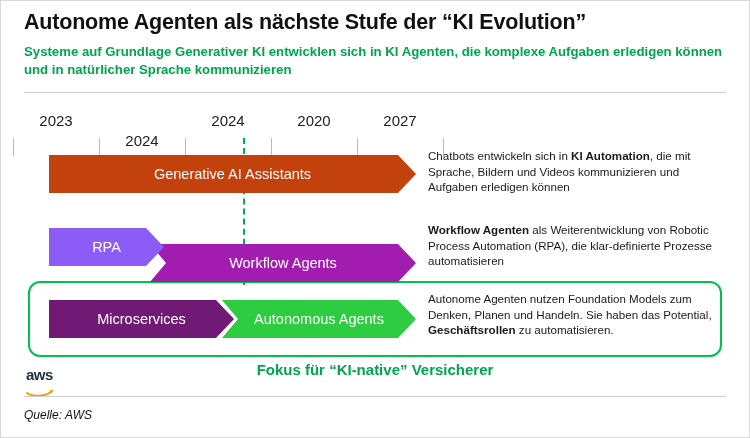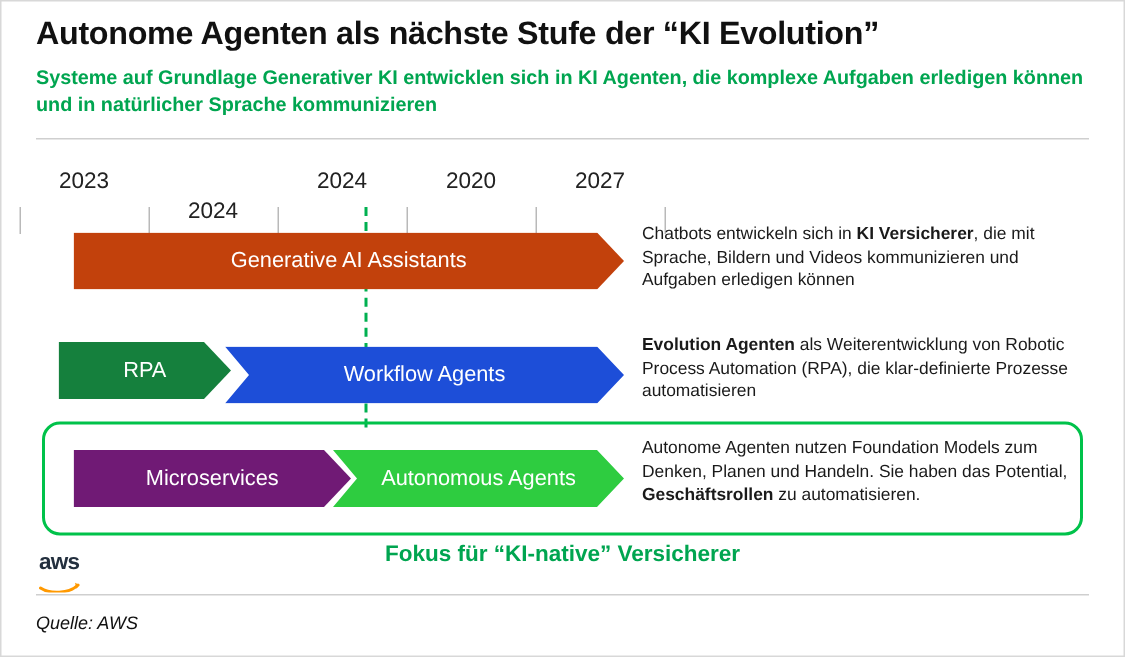--- a/index.html
+++ b/index.html
@@ -184,28 +184,28 @@
   </div>
 
 <div class="guide"></div>
 
 <div class="focusbox"></div>
 
 <div id="rows-container">
     <div class="arrow ap-full" style="left: 49px; width: 367px; top: 155px; background: #c2410c; z-index: 10;">
       <span>Generative AI Assistants</span>
     </div>
-    <div class="desc" style="left: 428px; top: 148px;"><span>Chatbots entwickeln sich in </span><b>KI Versicherer</b><span>, die mit Sprache, Bildern und Videos kommunizieren und Aufgaben erledigen können</span></div>
-    <div class="arrow ap-full" style="left: 39px; width: 115px; top: 228px; background: #15803d; z-index: 10;">
+    <div class="desc" style="left: 428px; top: 148px;"><span>Chatbots entwickeln sich in </span><b>KI Automation</b><span>, die mit Sprache, Bildern und Videos kommunizieren und Aufgaben erledigen können</span></div>
+    <div class="arrow ap-full" style="left: 49px; width: 115px; top: 228px; background: #8b5cf6; z-index: 10;">
       <span>RPA</span>
     </div>
-    <div class="arrow ap-notch" style="left: 150px; width: 266px; top: 231px; background: #1d4ed8; z-index: 9;">
+    <div class="arrow ap-notch" style="left: 150px; width: 266px; top: 244px; background: #a21caf; z-index: 9;">
       <span>Workflow Agents</span>
     </div>
-    <div class="desc" style="left: 428px; top: 222px;"><b>Evolution Agenten</b><span> als Weiterentwicklung von Robotic Process Automation (RPA), die klar-definierte Prozesse automatisieren</span></div>
+    <div class="desc" style="left: 428px; top: 222px;"><b>Workflow Agenten</b><span> als Weiterentwicklung von Robotic Process Automation (RPA), die klar-definierte Prozesse automatisieren</span></div>
     <div class="arrow ap-full" style="left: 49px; width: 185px; top: 300px; background: #701a75; z-index: 10;">
       <span>Microservices</span>
     </div>
     <div class="arrow ap-notch" style="left: 222px; width: 194px; top: 300px; background: rgb(46, 204, 64); z-index: 9;">
       <span>Autonomous Agents</span>
     </div>
     <div class="desc" style="left: 428px; top: 291px;"><span>Autonome Agenten nutzen Foundation Models zum Denken, Planen und Handeln. Sie haben das Potential, </span><b>Geschäftsrollen</b><span> zu automatisieren.</span></div>
   </div>
 
 <div class="focus-label">Fokus für “KI-native” Versicherer</div>

